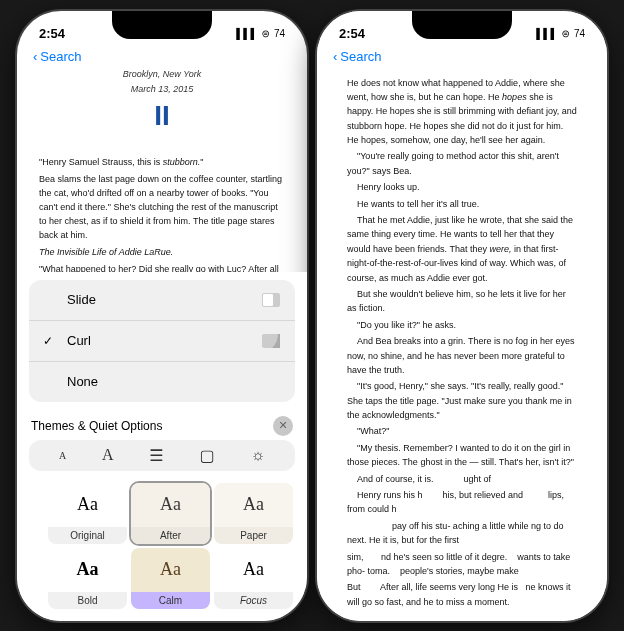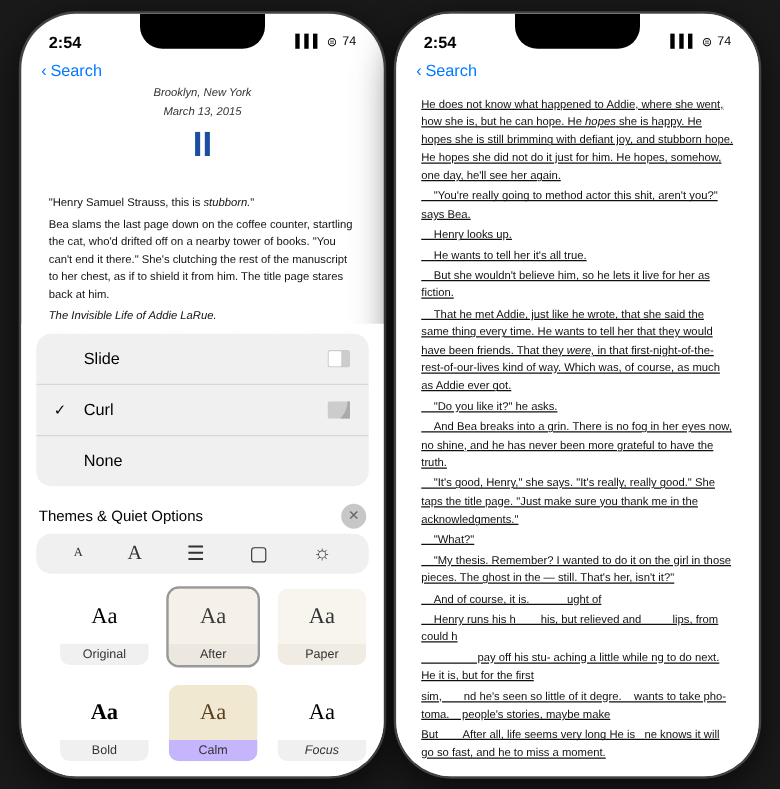--- a/index.html
+++ b/index.html
@@ -192,21 +192,21 @@
     .ctrl-btn-large {
       font-size: 13px;
       font-weight: 500;
       color: #333;
       font-family: Georgia, serif;
     }
     
     .themes-grid {
       display: grid;
       grid-template-columns: 1fr 1fr 1fr;
-      gap: 12px;
+      gap: 0;
       padding: 4px 12px 10px;
       margin-left: 17px;
     }
     .theme-option {
       border-radius: 10px;
       overflow: hidden;
       border: 2px solid transparent;
       display: flex;
       flex-direction: column;
       align-items: center;
@@ -237,26 +237,25 @@
     .theme-paper .theme-label { background: #f0ece4; color: #333; }
     .theme-bold .theme-preview { background: #fff; color: #000; font-weight: 700; }
     .theme-bold .theme-label { background: #f0f0f0; color: #333; }
     .theme-calm .theme-preview { background: #f0e8d0; color: #5a4020; }
     .theme-calm .theme-label { background: #c4b5fd; color: #333; }
     .theme-focus .theme-preview { background: #fff; color: #000; }
     .theme-focus .theme-label { background: #f0f0f0; color: #333; font-style: italic; }
 
     
     .right-book-content {
-      padding: 8px 20px 20px;
+      padding: 8px 30px 20px;
       font-size: 9px;
       line-height: 1.6;
       color: #111;
       overflow: hidden;
-      text-decoration: underline;
     }
     .right-book-content p {
       margin-bottom: 2px;
     }
   </style>
 </head>
 <body>
 
 <div class="phones-container">
 
@@ -400,22 +399,22 @@
           <span>‹</span>
           <span>Search</span>
         </div>
       </div>
 
       <div class="right-book-content">
         <p>He does not know what happened to Addie, where she went, how she is, but he can hope. He <em>hopes</em> she is happy. He hopes she is still brimming with defiant joy, and stubborn hope. He hopes she did not do it just for him. He hopes, somehow, one day, he'll see her again.</p>
         <p>&nbsp;&nbsp;&nbsp;&nbsp;"You're really going to method actor this shit, aren't you?" says Bea.</p>
         <p>&nbsp;&nbsp;&nbsp;&nbsp;Henry looks up.</p>
         <p>&nbsp;&nbsp;&nbsp;&nbsp;He wants to tell her it's all true.</p>
+        <p>&nbsp;&nbsp;&nbsp;&nbsp;That he met Addie, just like he wrote, that she said the same thing every time. He wants to tell her that they would have been friends. That they <em>were,</em> in that first-night-of-the-rest-of-our-lives kind of way. Which was, of course, as much as Addie ever got.</p>
         <p>&nbsp;&nbsp;&nbsp;&nbsp;But she wouldn't believe him, so he lets it live for her as fiction.</p>
-        <p>&nbsp;&nbsp;&nbsp;&nbsp;That he met Addie, just like he wrote, that she said the same thing every time. He wants to tell her that they would have been friends. That they <em>were,</em> in that first-night-of-the-rest-of-our-lives kind of way. Which was, of course, as much as Addie ever got.</p>
         <p>&nbsp;&nbsp;&nbsp;&nbsp;"Do you like it?" he asks.</p>
         <p>&nbsp;&nbsp;&nbsp;&nbsp;And Bea breaks into a grin. There is no fog in her eyes now, no shine, and he has never been more grateful to have the truth.</p>
         <p>&nbsp;&nbsp;&nbsp;&nbsp;"It's good, Henry," she says. "It's really, really good." She taps the title page. "Just make sure you thank me in the acknowledgments."</p>
         <p>&nbsp;&nbsp;&nbsp;&nbsp;"What?"</p>
         <p>&nbsp;&nbsp;&nbsp;&nbsp;"My thesis. Remember? I wanted to do it on the girl in those pieces. The ghost in the — still. That's her, isn't it?"</p>
         <p>&nbsp;&nbsp;&nbsp;&nbsp;And of course, it is. &nbsp;&nbsp;&nbsp;&nbsp;&nbsp;&nbsp;&nbsp;&nbsp;&nbsp;&nbsp; ught of</p>
         <p>&nbsp;&nbsp;&nbsp;&nbsp;Henry runs his h &nbsp;&nbsp;&nbsp;&nbsp;&nbsp;&nbsp; his, but relieved and &nbsp;&nbsp;&nbsp;&nbsp;&nbsp;&nbsp;&nbsp;&nbsp; lips, from could h</p>
         <p>&nbsp;&nbsp;&nbsp;&nbsp;&nbsp;&nbsp;&nbsp;&nbsp;&nbsp;&nbsp;&nbsp;&nbsp;&nbsp;&nbsp;&nbsp;&nbsp;&nbsp;&nbsp;pay off his stu- aching a little while ng to do next. He it is, but for the first</p>
         <p>sim, &nbsp;&nbsp;&nbsp;&nbsp;&nbsp;&nbsp;nd he's seen so little of it degre. &nbsp;&nbsp; wants to take pho- toma. &nbsp;&nbsp; people's stories, maybe make</p>
         <p>But &nbsp;&nbsp;&nbsp;&nbsp;&nbsp;&nbsp; After all, life seems very long He is &nbsp;&nbsp;ne knows it will go so fast, and he to miss a moment.</p>

